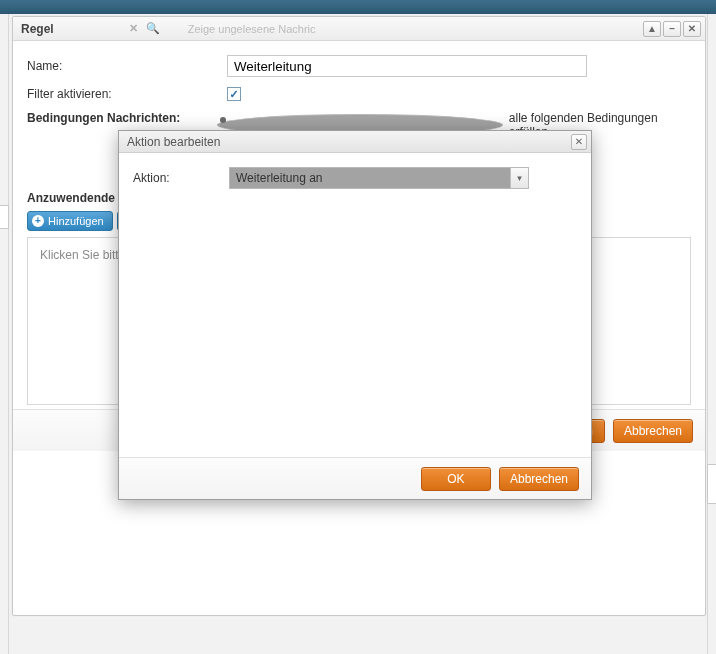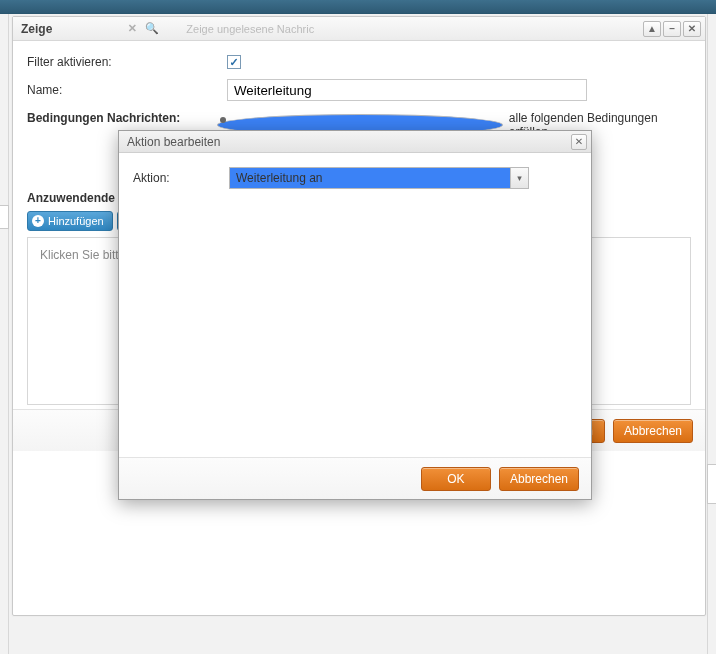--- a/index.html
+++ b/index.html
@@ -170,21 +170,21 @@
     font-size:10px;line-height:13px;text-align:center;color:#666;
   }
   .modal-body {
     padding:14px 14px;
   }
   .mrow{display:flex;align-items:center;margin-bottom:20px;}
   .mrow .mlab{width:96px;}
 
   .sel {
     position:relative; width:300px; height:22px;
-    border:1px solid #b9b9b9; background:#3b82f6;
+    border:1px solid #b9b9b9; background:#a3a3a3;
   }
   .sel .selval{ position:absolute; left:6px; top:3px; color:#333;}
   .sel .selbtn{
     position:absolute; right:0; top:0; width:18px; height:20px;
     border-left:1px solid #c0c0c0;
     background:linear-gradient(#fafafa,#e6e6e6);
     display:flex;align-items:center;justify-content:center;color:#666;font-size:9px;
   }
 
   .email-input{
@@ -208,46 +208,46 @@
 <div class="topbar"></div>
 <div class="leftstub">
   <div class="bump"></div>
 </div>
 <div class="rightstub">
   <div class="bump"></div>
 </div>
 
 <div class="win" style="height:600px;">
   <div class="win-header">
-    <span class="title">Zeige</span>
+    <span class="title">Regel</span>
     <div class="tools">
       <div class="tool">✕</div>
       <div class="tool">🔍</div>
       <span class="toolhint">Zeige ungelesene Nachric</span>
     </div>
     <div class="spacer"></div>
     <div class="winbtns">
       <div class="wbtn">▲</div>
       <div class="wbtn">–</div>
       <div class="wbtn">✕</div>
     </div>
   </div>
 
   <div class="win-body">
 
     <div class="formrow">
+      <div class="lab">Name:</div>
+      <input class="text-input" value="Weiterleitung" style="">
+    </div>
+
+    <div class="formrow">
       <div class="lab">Filter aktivieren:</div>
       <div class="cb">
         <span>✓</span>
       </div>
-    </div>
-
-    <div class="formrow">
-      <div class="lab">Name:</div>
-      <input class="text-input" value="Weiterleitung" style="">
     </div>
 
     <div class="formrow" style="align-items:flex-start;">
       <div class="lab bold">Bedingungen Nachrichten:</div>
       <div class="radiogroup">
         <div class="radio">
           <span class="rdot sel"></span>
           <span>alle folgenden Bedingungen erfüllen</span>
         </div>
         <div class="radio">

